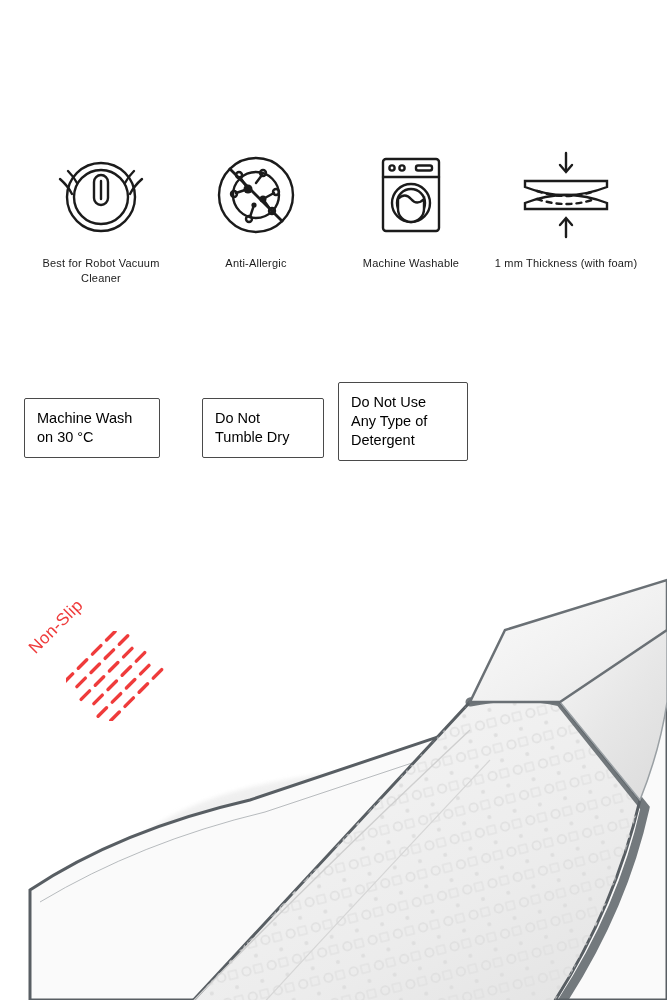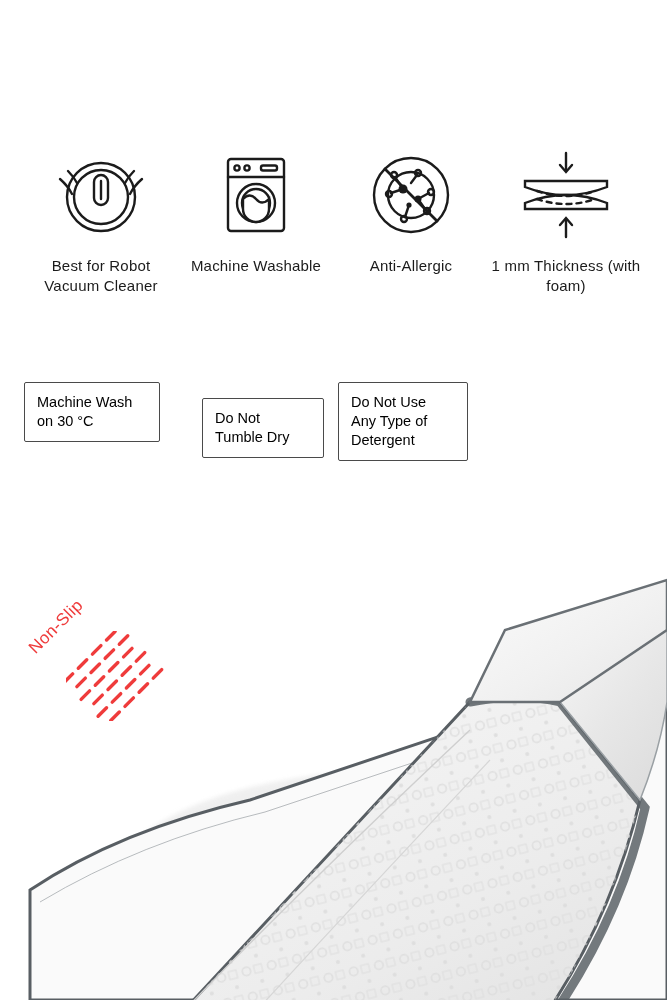--- a/index.html
+++ b/index.html
@@ -35,21 +35,21 @@
   }
   .feature .glyph {
     height: 110px;
     display: flex;
     align-items: center;
     justify-content: center;
   }
   .feature .caption {
     margin-top: 6px;
     text-align: center;
-    font-size: 15px;
+    font-size: 11px;
     line-height: 1.32;
     color: #1b1b1b;
     letter-spacing: .2px;
   }
 
   
   .care-row {
     position: absolute;
     top: 382px;
     left: 24px;
@@ -62,21 +62,21 @@
     border-radius: 2px;
     background: rgba(255,255,255,.85);
     padding: 10px 12px;
     text-align: left;
     font-size: 14.5px;
     line-height: 1.3;
     color: #000000;
     white-space: pre-line;
     min-width: 96px;
   }
-  .care-box.b1 { width: 110px; }
+  .care-box.b1 { width: 110px; margin-top: 16px; }
   .care-box.b2 { width: 96px;  margin-top: 16px; margin-left: 28px; }
   .care-box.b3 { width: 104px; margin-top: 0; }
 
   
   .nonslip {
     position: absolute;
     top: 595px;
     left: 28px;
     width: 150px;
     height: 110px;
@@ -123,36 +123,20 @@
         <line x1="59" y1="36" x2="59" y2="54"></line>
         <path d="M26 26 q6 6 9 12"></path>
         <path d="M18 34 q8 7 12 15"></path>
         <path d="M92 26 q-6 6 -9 12"></path>
         <path d="M100 34 q-8 7 -12 15"></path>
       </svg>
     </div>
     <div class="caption">Best for
 Robot Vacuum
 Cleaner</div>
-  </div>
-
-  <div class="feature">
-    <div class="glyph">
-      <svg width="100" height="100" viewBox="0 0 100 100" fill="none" stroke="#1b1b1b" stroke-width="2.4" stroke-linecap="round">
-        <rect x="22" y="14" width="56" height="72" rx="3"></rect>
-        <line x1="22" y1="32" x2="78" y2="32"></line>
-        <circle cx="31" cy="23" r="2.6"></circle>
-        <circle cx="41" cy="23" r="2.6"></circle>
-        <rect x="55" y="20.5" width="16" height="5" rx="2"></rect>
-        <circle cx="50" cy="58" r="19"></circle>
-        <circle cx="50" cy="58" r="14"></circle>
-        <path d="M37 54 q7 -7 13 0 q6 7 13 0 v10 a13 13 0 0 1 -26 0 z" fill="#ffffff"></path>
-      </svg>
-    </div>
-    <div class="caption">Machine Washable</div>
   </div>
 
   <div class="feature">
     <div class="glyph">
       <svg width="104" height="100" viewBox="0 0 104 100" fill="none" stroke="#1b1b1b" stroke-width="2.4" stroke-linecap="round">
         <circle cx="52" cy="50" r="37"></circle>
         <circle cx="52" cy="50" r="23"></circle>
         <circle cx="44" cy="44" r="4.5" fill="#1b1b1b" stroke="none"></circle>
         <circle cx="59" cy="54" r="3.5" fill="#1b1b1b" stroke="none"></circle>
         <circle cx="50" cy="60" r="2.6" fill="#1b1b1b" stroke="none"></circle>
@@ -165,20 +149,36 @@
         <line x1="59" y1="54" x2="66" y2="64"></line>
           <circle cx="68" cy="66" r="3"></circle>
         <line x1="50" y1="60" x2="46" y2="72"></line>
           <circle cx="45" cy="74" r="3"></circle>
         <line x1="52" y1="38" x2="58" y2="30"></line>
           <circle cx="59" cy="28" r="3"></circle>
         <line x1="26" y1="24" x2="78" y2="76" stroke-width="2.8"></line>
       </svg>
     </div>
     <div class="caption">Anti-Allergic</div>
+  </div>
+
+  <div class="feature">
+    <div class="glyph">
+      <svg width="100" height="100" viewBox="0 0 100 100" fill="none" stroke="#1b1b1b" stroke-width="2.4" stroke-linecap="round">
+        <rect x="22" y="14" width="56" height="72" rx="3"></rect>
+        <line x1="22" y1="32" x2="78" y2="32"></line>
+        <circle cx="31" cy="23" r="2.6"></circle>
+        <circle cx="41" cy="23" r="2.6"></circle>
+        <rect x="55" y="20.5" width="16" height="5" rx="2"></rect>
+        <circle cx="50" cy="58" r="19"></circle>
+        <circle cx="50" cy="58" r="14"></circle>
+        <path d="M37 54 q7 -7 13 0 q6 7 13 0 v10 a13 13 0 0 1 -26 0 z" fill="#ffffff"></path>
+      </svg>
+    </div>
+    <div class="caption">Machine Washable</div>
   </div>
 
   <div class="feature">
     <div class="glyph">
       <svg width="118" height="100" viewBox="0 0 118 100" fill="none" stroke="#1b1b1b" stroke-width="2.4" stroke-linecap="round">
         <line x1="59" y1="8" x2="59" y2="26"></line>
         <path d="M53 20 l6 7 l6 -7"></path>
         <line x1="59" y1="92" x2="59" y2="74"></line>
         <path d="M53 80 l6 -7 l6 7"></path>
         <path d="M18 36 h82 v6 q-41 16 -82 0 z"></path>

